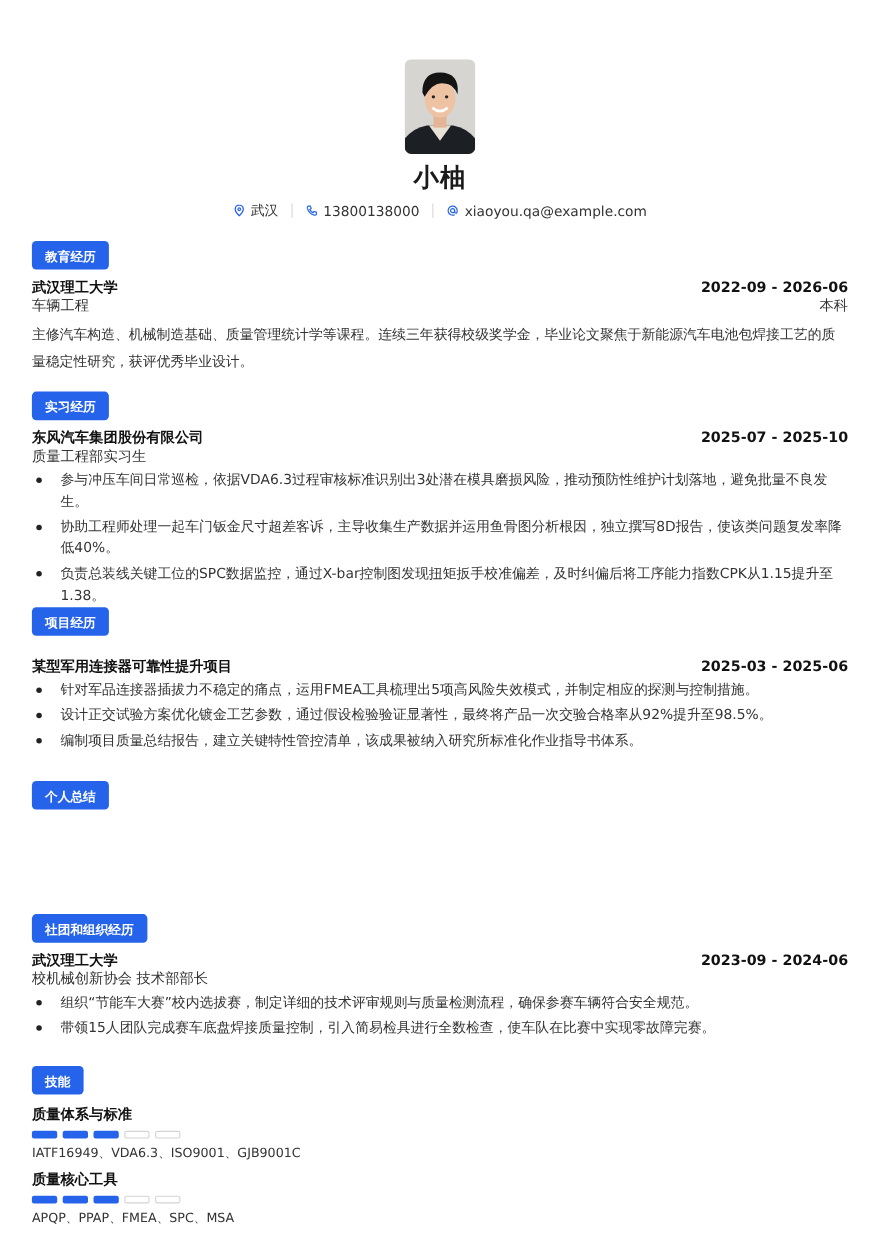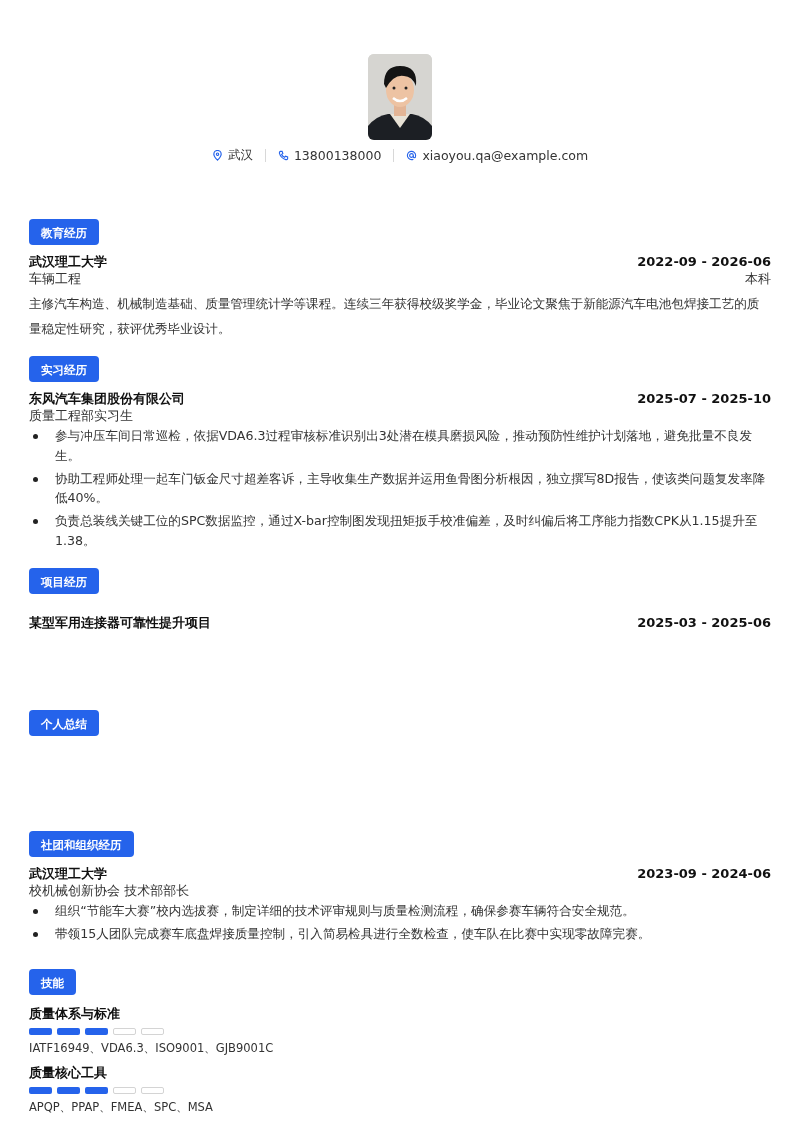--- a/index.html
+++ b/index.html
@@ -51,20 +51,21 @@
         <path d="M0 86 L0 72 Q8 62 20 60 L44 60 Q56 62 64 72 L64 86 Z" fill="#1c1f24"></path>
         <path d="M22 60 L32 74 L42 60 Z" fill="#e8e2d6"></path>
         <rect x="26" y="48" width="12" height="14" fill="#e3b596"></rect>
         <ellipse cx="32" cy="36" rx="14" ry="17" fill="#edc3a3"></ellipse>
         <path d="M16 30 Q16 12 32 12 Q50 12 48 32 Q44 22 36 22 Q26 20 18 34 Z" fill="#141414"></path>
         <path d="M25 44 Q32 50 39 44" stroke="#fff" stroke-width="2.5" fill="none"></path>
         <circle cx="26" cy="34" r="1.5" fill="#222"></circle>
         <circle cx="38" cy="34" r="1.5" fill="#222"></circle>
       </svg>
     </div>
+    <div class="name">小柚</div>
     <div class="contacts">
       <span class="contact">
         <svg viewBox="0 0 12 12">
             <path d="M6 11 C6 11 2 7 2 4.5 A4 4 0 0 1 10 4.5 C10 7 6 11 6 11 Z" fill="none" stroke="#2563eb" stroke-width="1.3"></path>
             <circle cx="6" cy="4.6" r="1.3" fill="none" stroke="#2563eb" stroke-width="1.2"></circle>
           </svg>
         <span>武汉</span>
       </span>
       <span class="sep"></span>
       <span class="contact">
@@ -104,26 +105,31 @@
       <span class="date">2025-07 - 2025-10</span>
     </div>
     <div class="sub">质量工程部实习生</div>
     <ul class="bullets">
       <li>参与冲压车间日常巡检，依据VDA6.3过程审核标准识别出3处潜在模具磨损风险，推动预防性维护计划落地，避免批量不良发生。</li>
       <li>协助工程师处理一起车门钣金尺寸超差客诉，主导收集生产数据并运用鱼骨图分析根因，独立撰写8D报告，使该类问题复发率降低40%。</li>
       <li>负责总装线关键工位的SPC数据监控，通过X-bar控制图发现扭矩扳手校准偏差，及时纠偏后将工序能力指数CPK从1.15提升至1.38。</li>
     </ul>
   </div>
 
-  <div class="section" style="top:568px;">
+  <div class="section" style="top:552px;">
     <span class="section-tag">项目经历</span>
     <div class="row" style="margin-top:20px;">
       <span class="org">某型军用连接器可靠性提升项目</span>
       <span class="date">2025-03 - 2025-06</span>
     </div>
+    <ul class="bullets">
+      <li>针对军品连接器插拔力不稳定的痛点，运用FMEA工具梳理出5项高风险失效模式，并制定相应的探测与控制措施。</li>
+      <li>设计正交试验方案优化镀金工艺参数，通过假设检验验证显著性，最终将产品一次交验合格率从92%提升至98.5%。</li>
+      <li>编制项目质量总结报告，建立关键特性管控清单，该成果被纳入研究所标准化作业指导书体系。</li>
+    </ul>
   </div>
 
   <div class="section" style="top:710px;">
     <span class="section-tag">个人总结</span>
   </div>
 
   <div class="section" style="top:831px;">
     <span class="section-tag">社团和组织经历</span>
     <div class="row" style="margin-top:8px;">
       <span class="org">武汉理工大学</span>

